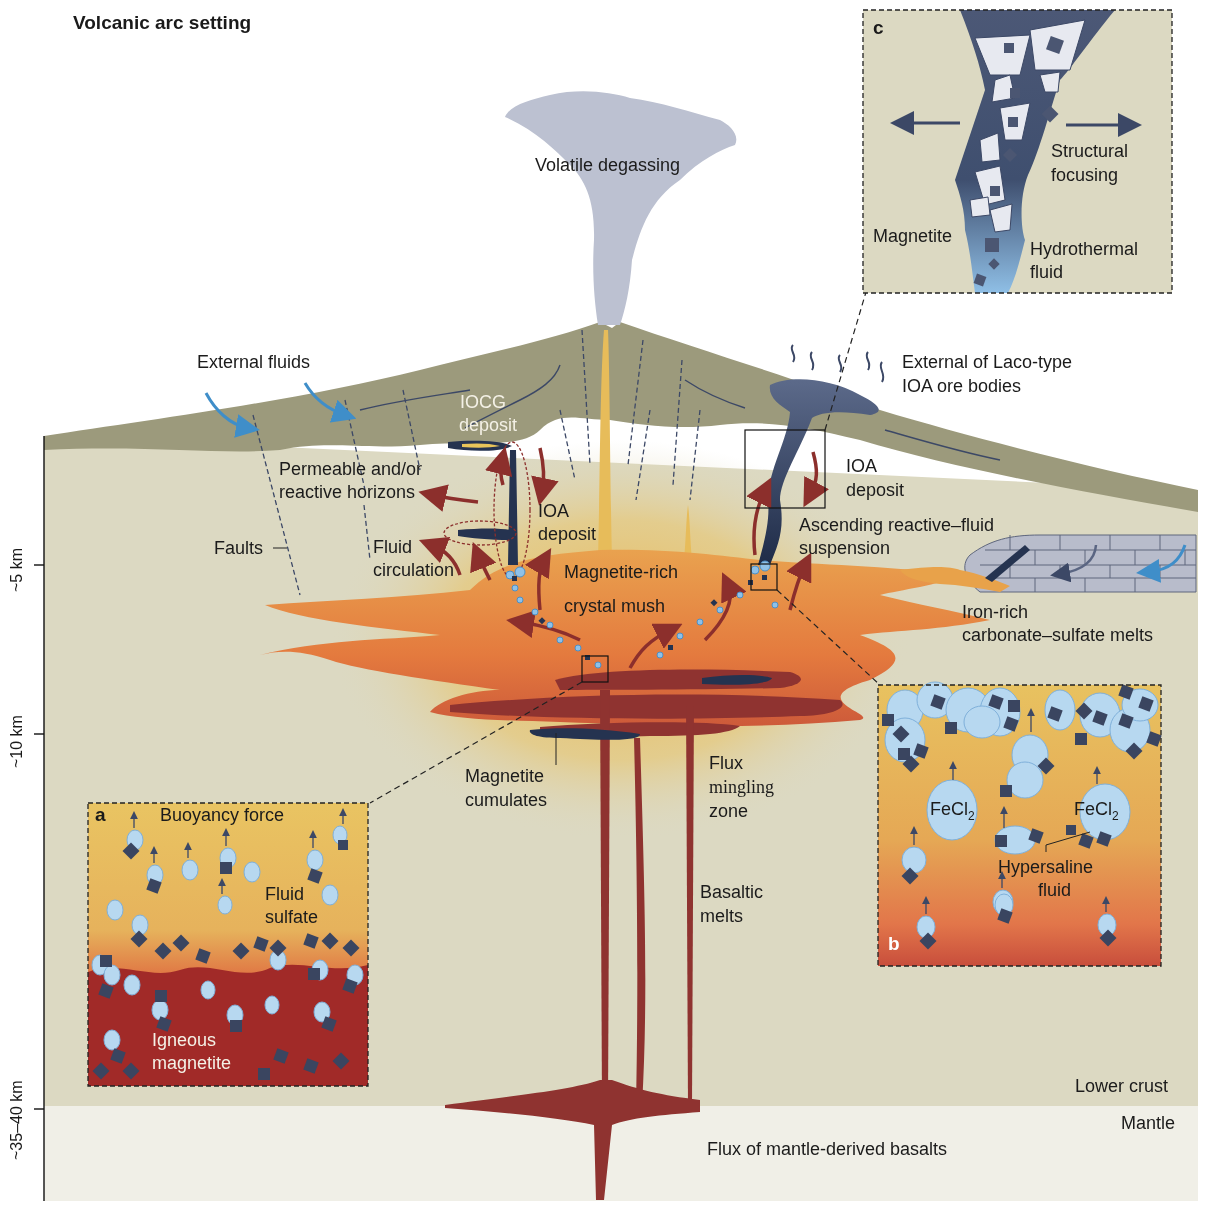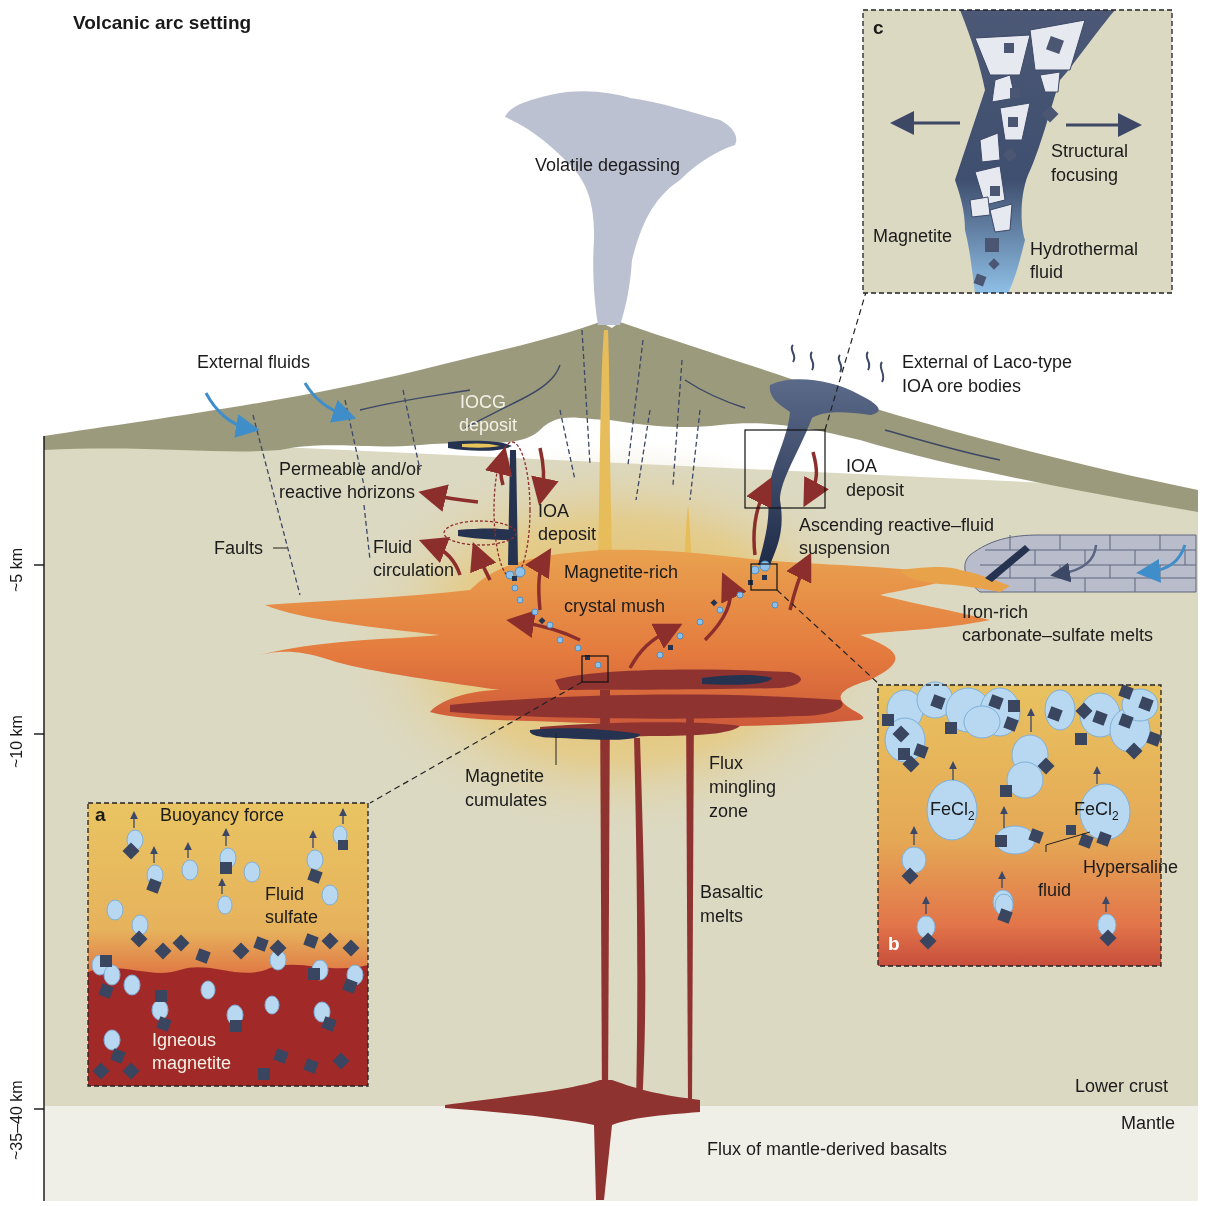--- a/index.html
+++ b/index.html
@@ -410,42 +410,42 @@
 <div class="lbl" style="left:902px;top:375px;">IOA ore bodies</div>
 <div class="lbl" style="left:846px;top:455px;">IOA</div>
 <div class="lbl" style="left:846px;top:479px;">deposit</div>
 <div class="lbl" style="left:799px;top:514px;">Ascending reactive–fluid</div>
 <div class="lbl" style="left:799px;top:537px;">suspension</div>
 <div class="lbl" style="left:962px;top:601px;">Iron-rich</div>
 <div class="lbl" style="left:962px;top:624px;">carbonate–sulfate melts</div>
 <div class="lbl" style="left:465px;top:765px;">Magnetite</div>
 <div class="lbl" style="left:465px;top:789px;">cumulates</div>
 <div class="lbl" style="left:709px;top:752px;">Flux</div>
-<div class="lbl" style="left:709px;top:776px;">mingling</div>
+<div class="lbl" style="left:709px;top:776px;font-family:Liberation Serif, serif;">mingling</div>
 <div class="lbl" style="left:709px;top:800px;">zone</div>
 <div class="lbl" style="left:700px;top:881px;">Basaltic</div>
 <div class="lbl" style="left:700px;top:905px;">melts</div>
 <div class="lbl" style="left:1075px;top:1075px;">Lower crust</div>
 <div class="lbl" style="left:1121px;top:1112px;">Mantle</div>
 <div class="lbl" style="left:707px;top:1138px;">Flux of mantle-derived basalts</div>
 
 <div class="depth" style="left:8px;top:592px;">~5 km</div>
 <div class="depth" style="left:8px;top:768px;">~10 km</div>
 <div class="depth" style="left:8px;top:1160px;">~35–40 km</div>
 
 <div class="panel-letter" style="left:95px;top:804px;">a</div>
 <div class="lbl" style="left:160px;top:804px;">Buoyancy force</div>
 <div class="lbl" style="left:265px;top:883px;">Fluid</div>
 <div class="lbl" style="left:265px;top:906px;">sulfate</div>
 <div class="lbl light" style="left:152px;top:1029px;">Igneous</div>
 <div class="lbl light" style="left:152px;top:1052px;">magnetite</div>
 
 <div class="lbl" style="left:930px;top:798px;"><span>FeCl</span><span class="sub">2</span></div>
 <div class="lbl" style="left:1074px;top:798px;"><span>FeCl</span><span class="sub">2</span></div>
-<div class="lbl" style="left:1083px;top:856px;">Hypersaline</div>
+<div class="lbl" style="left:998px;top:856px;">Hypersaline</div>
 <div class="lbl" style="left:1038px;top:879px;">fluid</div>
 <div class="panel-letter" style="left:888px;top:933px;color:#ffffff;">b</div>
 
 <div class="panel-letter" style="left:873px;top:17px;">c</div>
 <div class="lbl" style="left:1051px;top:140px;">Structural</div>
 <div class="lbl" style="left:1051px;top:164px;">focusing</div>
 <div class="lbl" style="left:873px;top:225px;">Magnetite</div>
 <div class="lbl" style="left:1030px;top:238px;">Hydrothermal</div>
 <div class="lbl" style="left:1030px;top:261px;">fluid</div>
 

